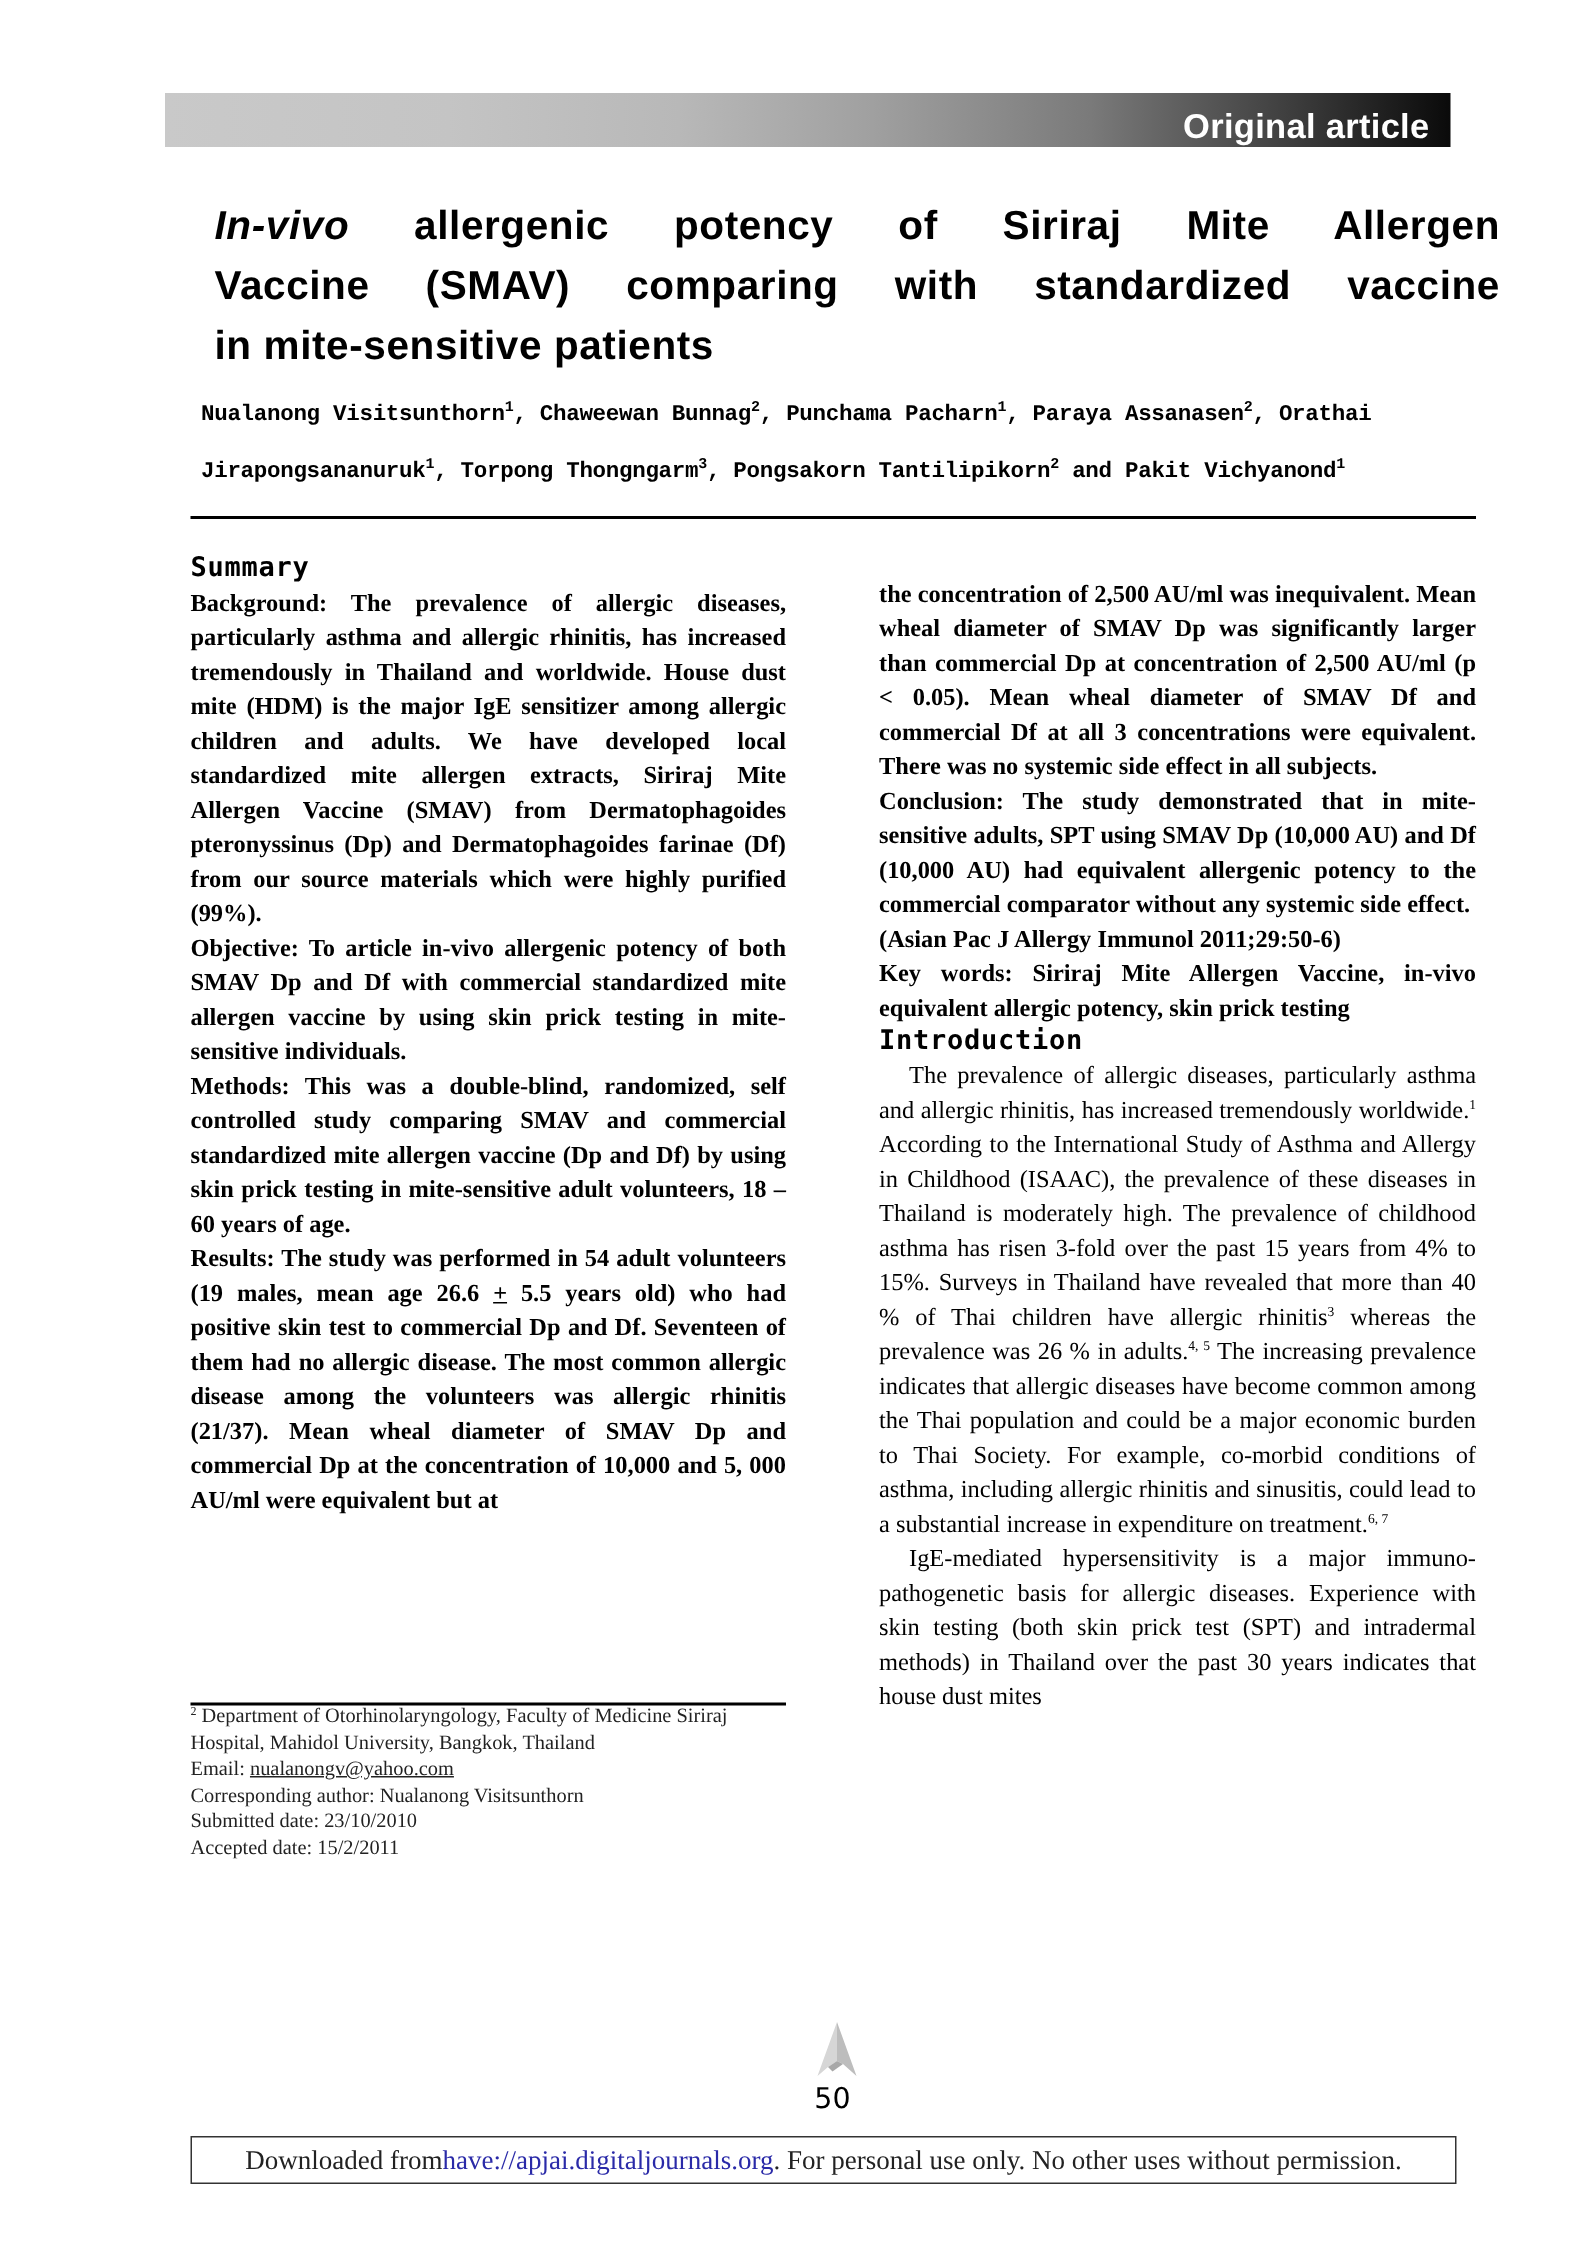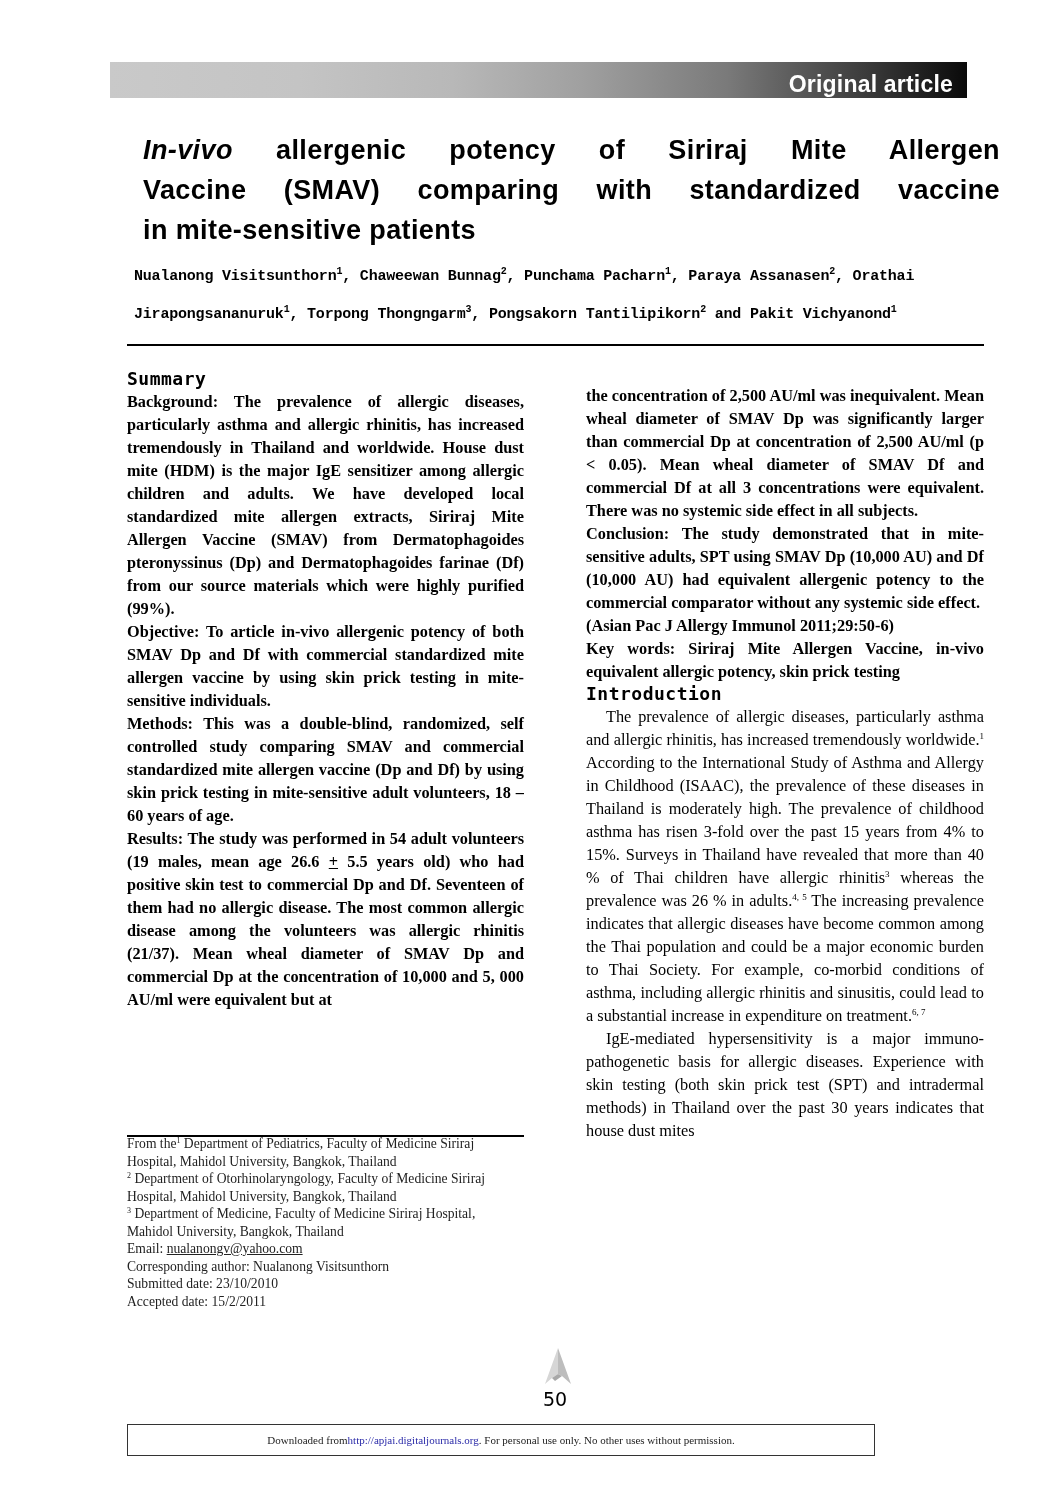--- a/index.html
+++ b/index.html
@@ -69,23 +69,23 @@
     #affil sup { font-size: 8px; vertical-align: 5px; line-height: 0; }
     #affil .email-link { text-decoration: underline; }
 
     
     #logo { left: 543px; top: 1348px; width: 30px; height: 38px; }
     #page-number {
       left: 500px; top: 1388px; width: 110px; text-align: center;
       font-family: "DejaVu Sans", sans-serif; font-size: 19px;
     }
     #download-box {
-      left: 127px; top: 1424px; width: 748px; height: 32px;
+      left: 127px; top: 1424px; width: 844px; height: 32px;
       border: 1.5px solid #333; box-sizing: border-box;
-      font-family: "Liberation Serif", serif; font-size: 11px; color: #222;
+      font-family: "Liberation Serif", serif; font-size: 18px; color: #222;
       display: flex; align-items: center; justify-content: center;
     }
     #download-box .link { color: #2a2aa8; }
   </style>
 </head>
 <body>
 
 <div id="banner" class="abs">
   <span id="banner-label">Original article</span>
 </div>
@@ -113,23 +113,21 @@
   <div class="section-head">Summary</div>
   <p><span class="lbl">Background:</span><span> The prevalence of allergic diseases, particularly asthma and allergic rhinitis, has increased tremendously in Thailand and worldwide. House dust mite (HDM) is the major IgE sensitizer among allergic children and adults. We have developed local standardized mite allergen extracts, Siriraj Mite Allergen Vaccine (SMAV) from Dermatophagoides pteronyssinus (Dp) and Dermatophagoides farinae (Df) from our source materials which were highly purified (99%).</span></p>
   <p><span class="lbl">Objective:</span><span> To article in-vivo allergenic potency of both SMAV Dp and Df with commercial standardized mite allergen vaccine by using skin prick testing in mite-sensitive individuals.</span></p>
   <p><span class="lbl">Methods:</span><span> This was a double-blind, randomized, self controlled study comparing  SMAV and commercial standardized mite allergen vaccine (Dp and Df) by using skin prick testing in mite-sensitive adult volunteers, 18 – 60 years of age.</span></p>
   <p><span class="lbl">Results:</span><span> The study was performed in 54 adult volunteers (19 males, mean age 26.6 </span><span class="pm">+</span><span> 5.5 years old) who had positive skin test to commercial Dp and Df. Seventeen of them had no allergic disease. The most common allergic disease among the volunteers was allergic rhinitis (21/37). Mean wheal diameter of SMAV Dp and commercial Dp at the concentration of 10,000 and 5, 000 AU/ml were equivalent but at</span></p>
 </div>
 
 <div id="rule-foot" class="abs"></div>
 
 <div id="affil" class="abs">
-  <span class="row"><span>From the</span><sup>1</sup><span> Department of Pediatrics, Faculty of Medicine Siriraj Hospital, Mahidol University, Bangkok, Thailand</span></span>
   <span class="row"><sup>2</sup><span> Department of Otorhinolaryngology, Faculty of Medicine Siriraj Hospital, Mahidol University, Bangkok, Thailand</span></span>
-  <span class="row"><sup>3</sup><span> Department of Medicine, Faculty of Medicine Siriraj Hospital, Mahidol University, Bangkok, Thailand</span></span>
   <span class="row"><span>Email: </span><span class="email-link">nualanongv@yahoo.com</span></span>
   <span class="row">Corresponding author: Nualanong Visitsunthorn</span>
   <span class="row">Submitted date: 23/10/2010</span>
   <span class="row">Accepted date: 15/2/2011</span>
 </div>
 
 <div id="col-right" class="abs col abstract">
   <p>the concentration of 2,500 AU/ml was inequivalent. Mean wheal diameter of SMAV Dp was significantly larger than commercial Dp at concentration of 2,500 AU/ml (p &lt; 0.05). Mean wheal diameter of SMAV Df and commercial Df at all 3 concentrations were equivalent. There was no systemic side effect in all subjects.</p>
   <p><span class="lbl">Conclusion:</span><span> The study demonstrated that in mite-sensitive adults, SPT using SMAV Dp (10,000 AU) and Df (10,000 AU) had equivalent allergenic potency to the commercial comparator without any systemic side effect.</span></p>
   <p class="citation">(Asian Pac J Allergy Immunol 2011;29:50-6)</p>
@@ -147,15 +145,15 @@
     <polygon points="15,0 28,36 19,28 15,26" fill="#bdbdbd"></polygon>
     <polygon points="15,0 2,36 9,30 15,26" fill="#d6d6d6"></polygon>
     <polygon points="9,30 15,26 19,28 12,33" fill="#a8a8a8"></polygon>
   </svg>
 </div>
 
 <div id="page-number" class="abs">50</div>
 
 <div id="download-box" class="abs">
   <span>Downloaded from </span>
-  <span class="link">http://apjai.digitaljournals.org</span>
+  <span class="link">have://apjai.digitaljournals.org</span>
   <span>. For personal use only. No other uses without permission.</span>
 </div>
 
 </body></html>

